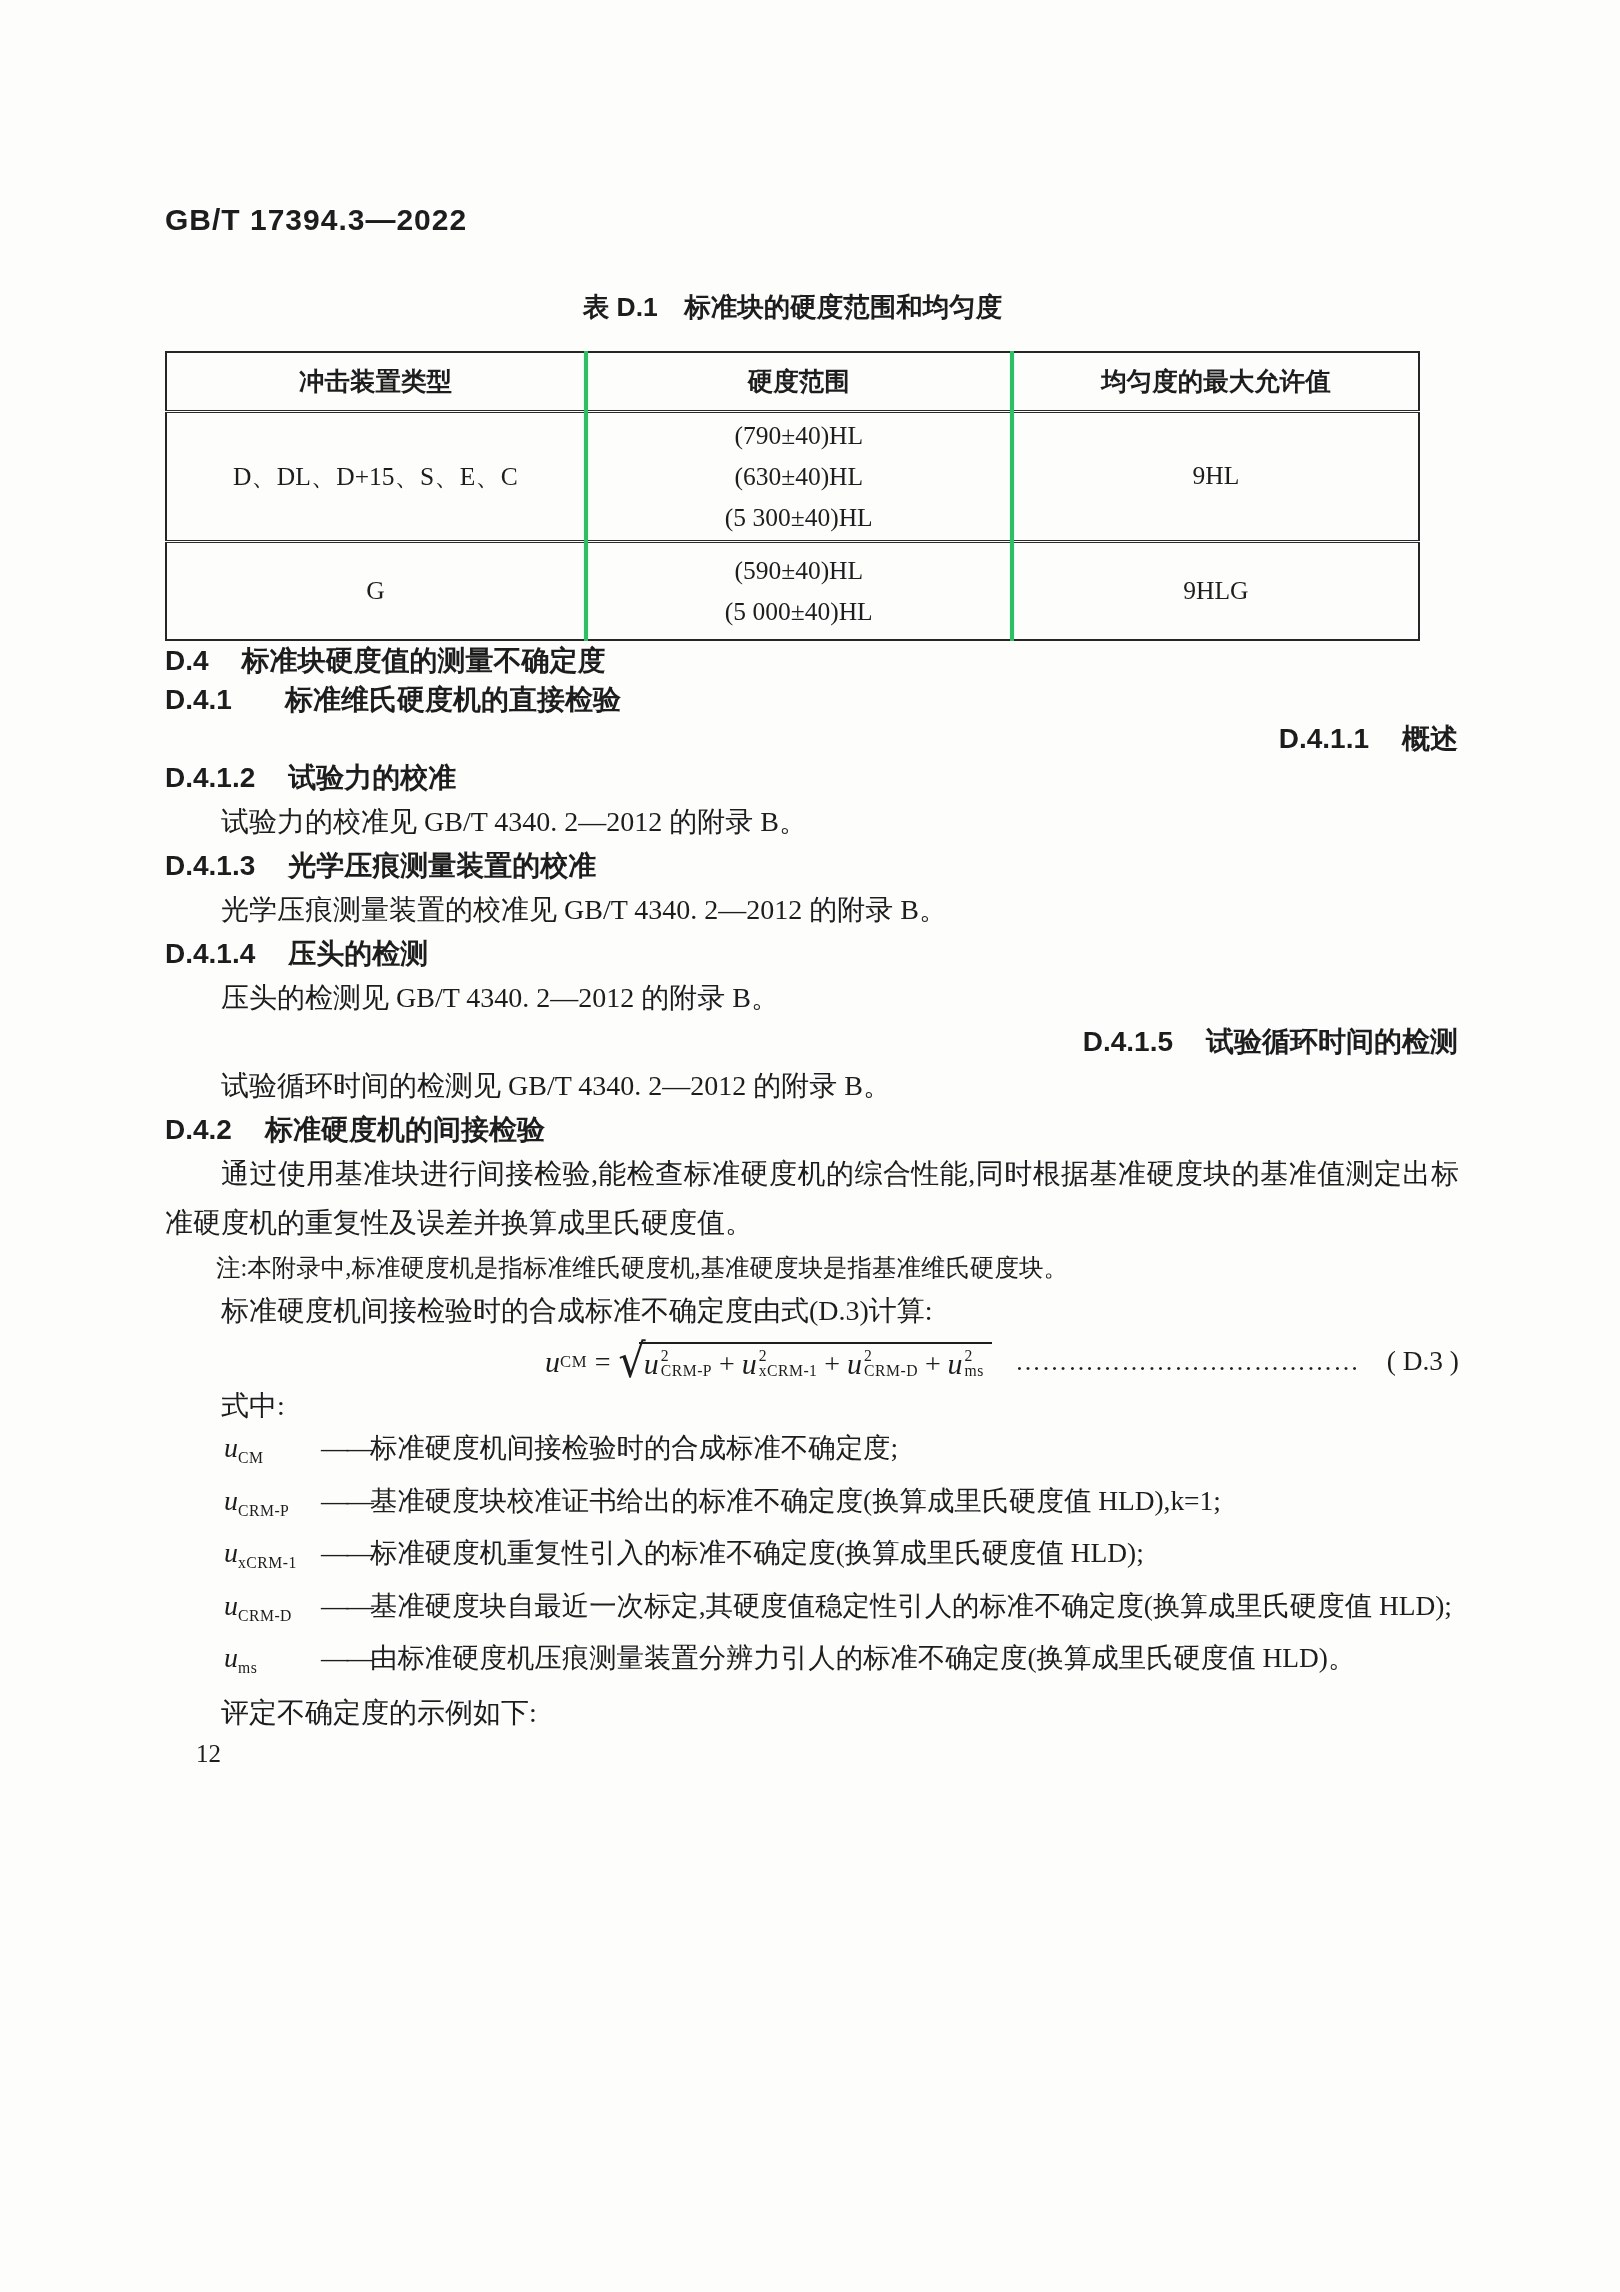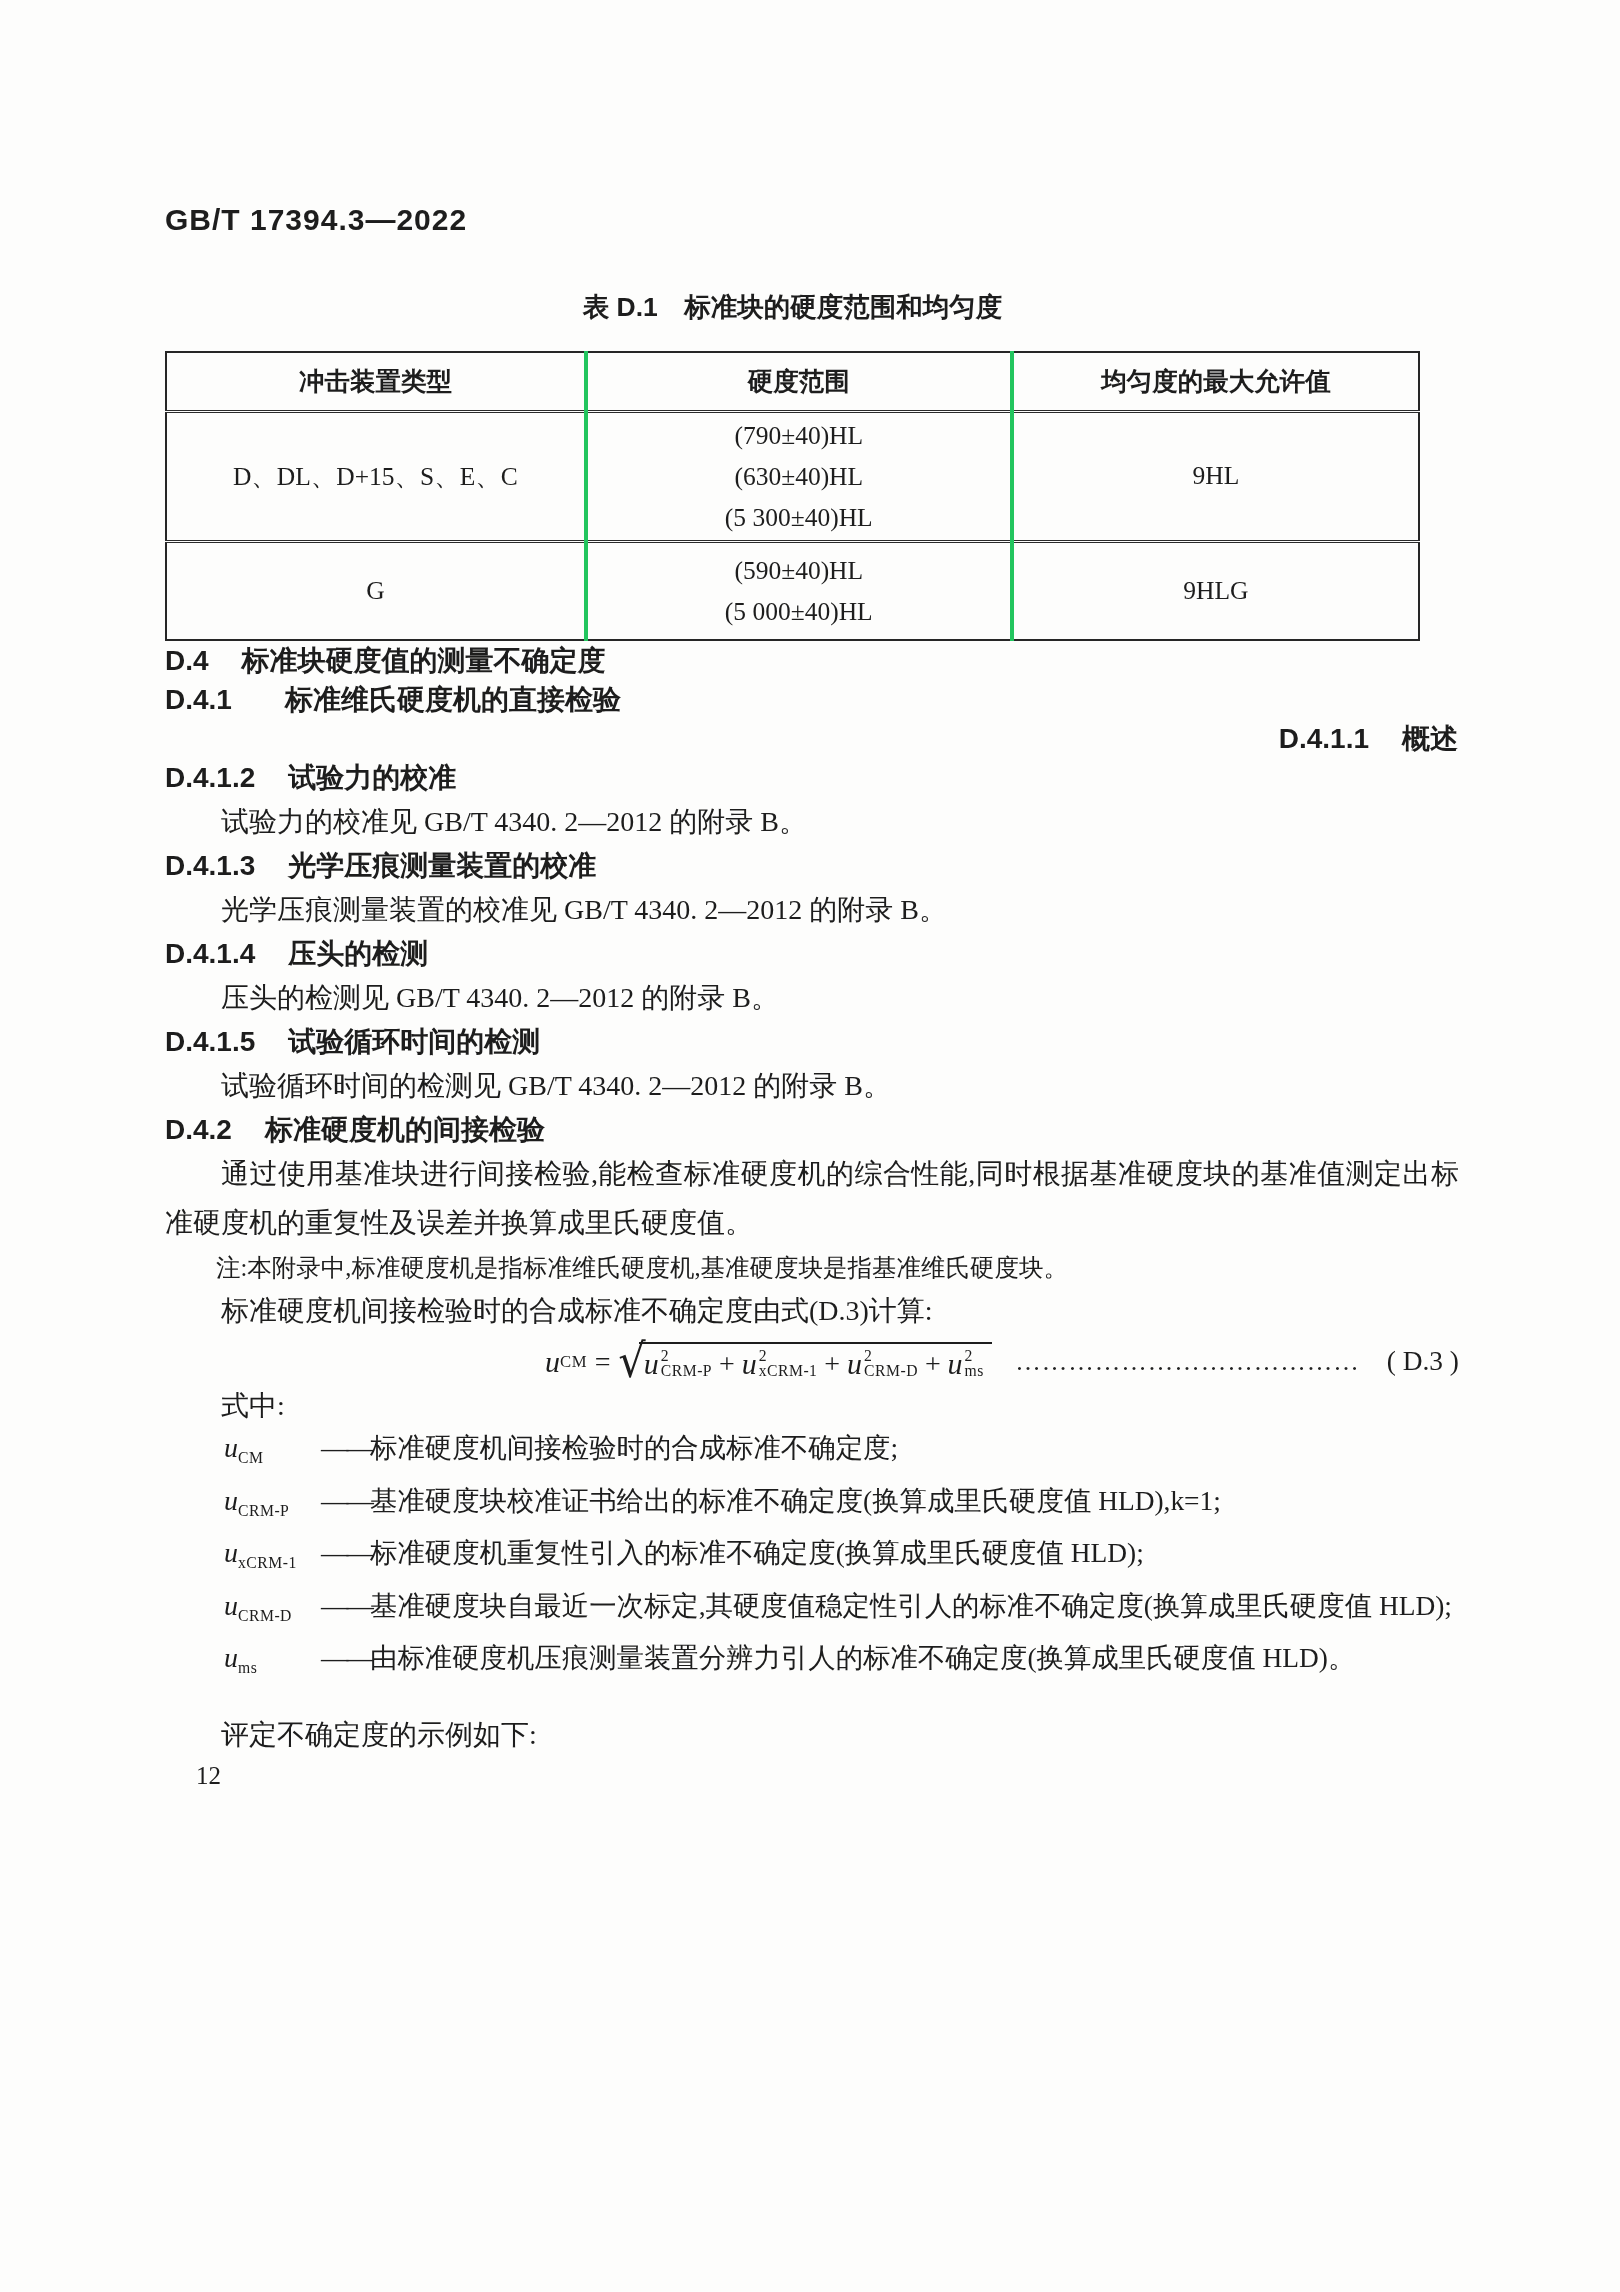--- a/index.html
+++ b/index.html
@@ -48,21 +48,21 @@
     font-weight:bold;font-size:28px;line-height:39px;
     display:flex;
   }
   h2.sec .num{margin-right:33px;}
   .m-d4{margin-top:68px;}
   .m-d41{margin-top:21.6px;gap:20px;}
   .m-d411{margin-top:22.5px;justify-content:flex-end;}
   .m-d412{margin-top:7.8px;}
   .m-d413{margin-top:19.6px;}
   .m-d414{margin-top:14.7px;}
-  .m-d415{margin-top:13.7px;}
+  .m-d415{margin-top:13.7px;justify-content:flex-end;}
   .m-d42{margin-top:12.7px;}
   p.body{
     margin:0;width:1294px;
     line-height:49px;text-align:justify;
     text-indent:2em;
   }
   .mt-p1{margin-top:17.6px;}
   .mt-p2{margin-top:14.7px;}
   .mt-p3{margin-top:21.6px;}
   .mt-p4{margin-top:20.6px;}
@@ -93,21 +93,21 @@
   .frm-dots{flex:1;overflow:hidden;white-space:nowrap;font-size:25.5px;letter-spacing:1px;margin-left:23.5px;color:#222;}
   .frm-label{white-space:nowrap;font-size:27.4px;margin-left:2px;}
   .where-line{margin:2px 0 0 0;line-height:39px;text-indent:2em;}
   .def-list{margin-top:2px;width:1294px;}
   .def-item{display:flex;align-items:baseline;line-height:42px;font-size:27.4px;}
   .def-sym{width:97px;margin-left:59px;flex:none;}
   .def-sym i{font-size:28px;}
   .def-sym sub{font-size:15.7px;letter-spacing:0.5px;}
   .def-dash{width:49px;flex:none;letter-spacing:-2px;}
   .def-desc{flex:1;text-align:justify;}
-  .closing-line{margin-top:23px;line-height:43px;text-indent:2em;}
+  .closing-line{margin-top:1px;line-height:43px;text-indent:2em;}
   .page-number{margin:5.9px 0 0 31px;font-size:25px;}
 </style>
 </head>
 <body>
 
 <div class="page">
 
   <div class="doc-number">GB/T 17394.3—2022</div>
 
   <div class="tbl-title">表 D.1　标准块的硬度范围和均匀度</div>

